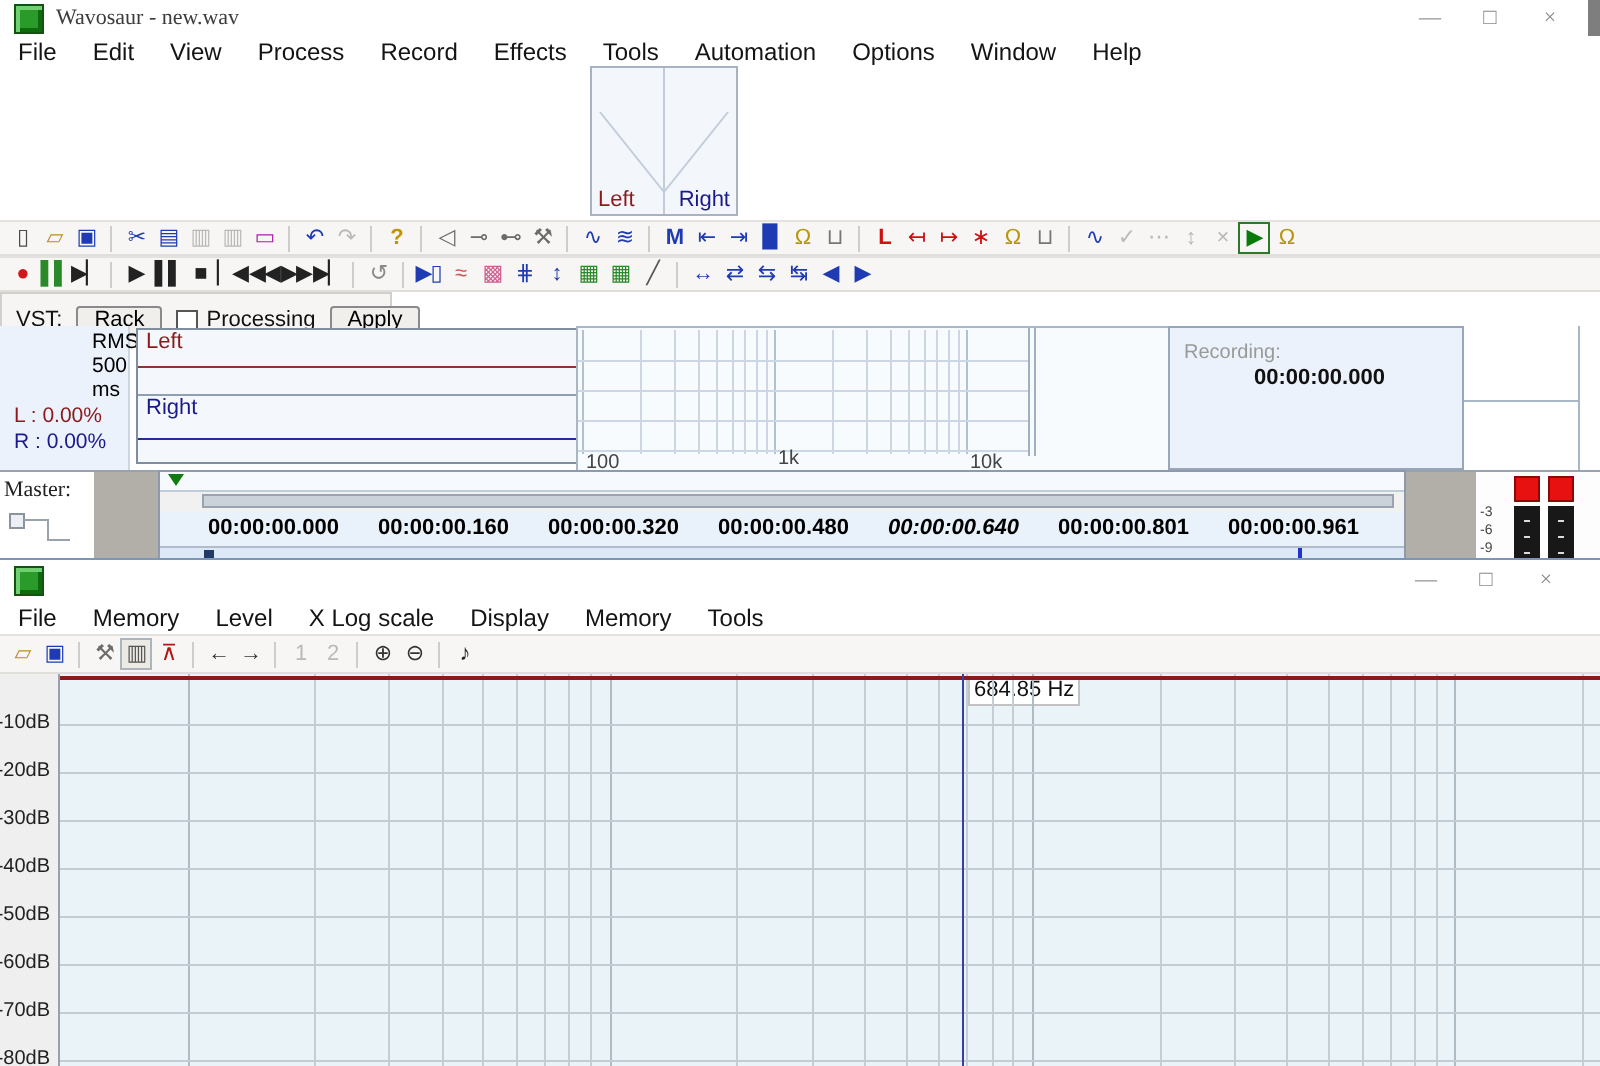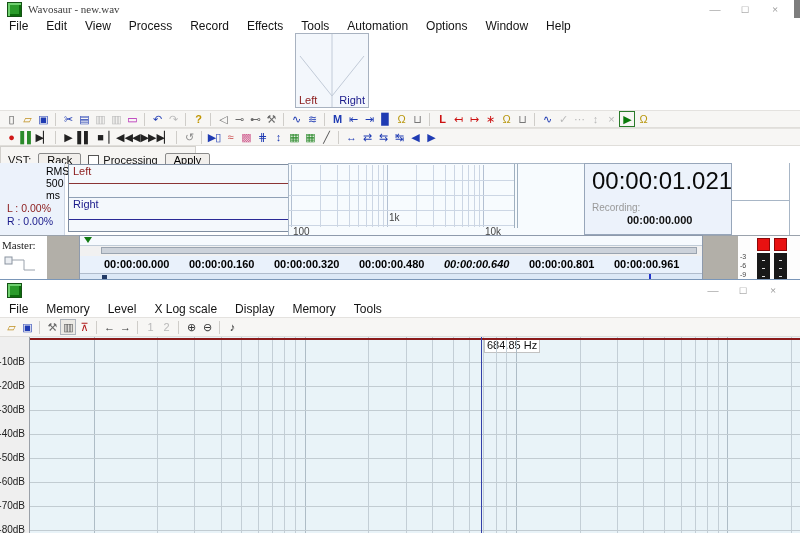--- a/index.html
+++ b/index.html
@@ -333,26 +333,25 @@
       <div style="position: absolute; top: 1px; height: 62px; width: 1px; left: 185px; background: rgb(204, 214, 228);"></div>
       <div style="position: absolute; top: 1px; height: 62px; width: 1px; left: 190px; background: rgb(204, 214, 228);"></div>
       <div style="position: absolute; top: 1px; height: 62px; width: 1px; left: 194px; background: rgb(179, 192, 210);"></div>
       <div style="position: absolute; left: 0px; width: 225px; height: 1px; top: 16px; background: rgb(204, 214, 228);"></div>
       <div style="position: absolute; left: 0px; width: 225px; height: 1px; top: 31px; background: rgb(204, 214, 228);"></div>
       <div style="position: absolute; left: 0px; width: 225px; height: 1px; top: 46px; background: rgb(204, 214, 228);"></div>
       <div style="position: absolute; left: 0px; width: 225px; height: 1px; top: 61px; background: rgb(204, 214, 228);"></div>
       <div style="position: absolute; top: 0px; height: 64px; width: 1px; left: 225px; background: rgb(159, 176, 192);"></div>
       <div style="position: absolute; top: 0px; height: 64px; width: 1px; left: 228px; background: rgb(159, 176, 192);"></div>
       <span class="tick-label" style="left: 4px; top: 62px;">100</span>
-      <span class="tick-label" style="left: 100px; top: 48px;">1k</span>
+      <span class="tick-label" style="left: 100px; top: 60px;">1k</span>
       <span class="tick-label" style="left: 196px; top: 62px;">10k</span>
     </div>
 
   <div class="abs panel-blue" style="left:584px;top:163px;width:148px;height:72px;border:1px solid #97a6ba;box-sizing:border-box;">
-    <div style="font-size:24px;color:#0a0a0a;padding:3px 0 0 7px;letter-spacing:0;">00:00:01.021</div>
     <div style="font-size:10px;color:#999;padding:7px 0 0 7px;">Recording:</div>
     <div style="font-size:11px;font-weight:700;color:#111;padding:1px 0 0 42px;">00:00:00.000</div>
   </div>
   <div class="abs" style="left:732px;top:200px;width:57px;height:1px;background:#a8b6c6;"></div>
   <div class="abs" style="left:789px;top:163px;width:1px;height:72px;background:#a8b6c6;"></div>
 
   <div class="abs" style="left:0;top:235px;width:800px;height:45px;background:#fff;border-top:1px solid #9aa2ac;box-sizing:border-box;">
     <span style="position:absolute;left:2px;top:3px;font-size:11px;color:#222;font-family:Liberation Serif, serif;">Master:</span>
     <svg width="36" height="22" style="position:absolute;left:4px;top:18px;">
       <rect x="1" y="3" width="7" height="7" fill="#eceff3" stroke="#8a93a0"></rect>

